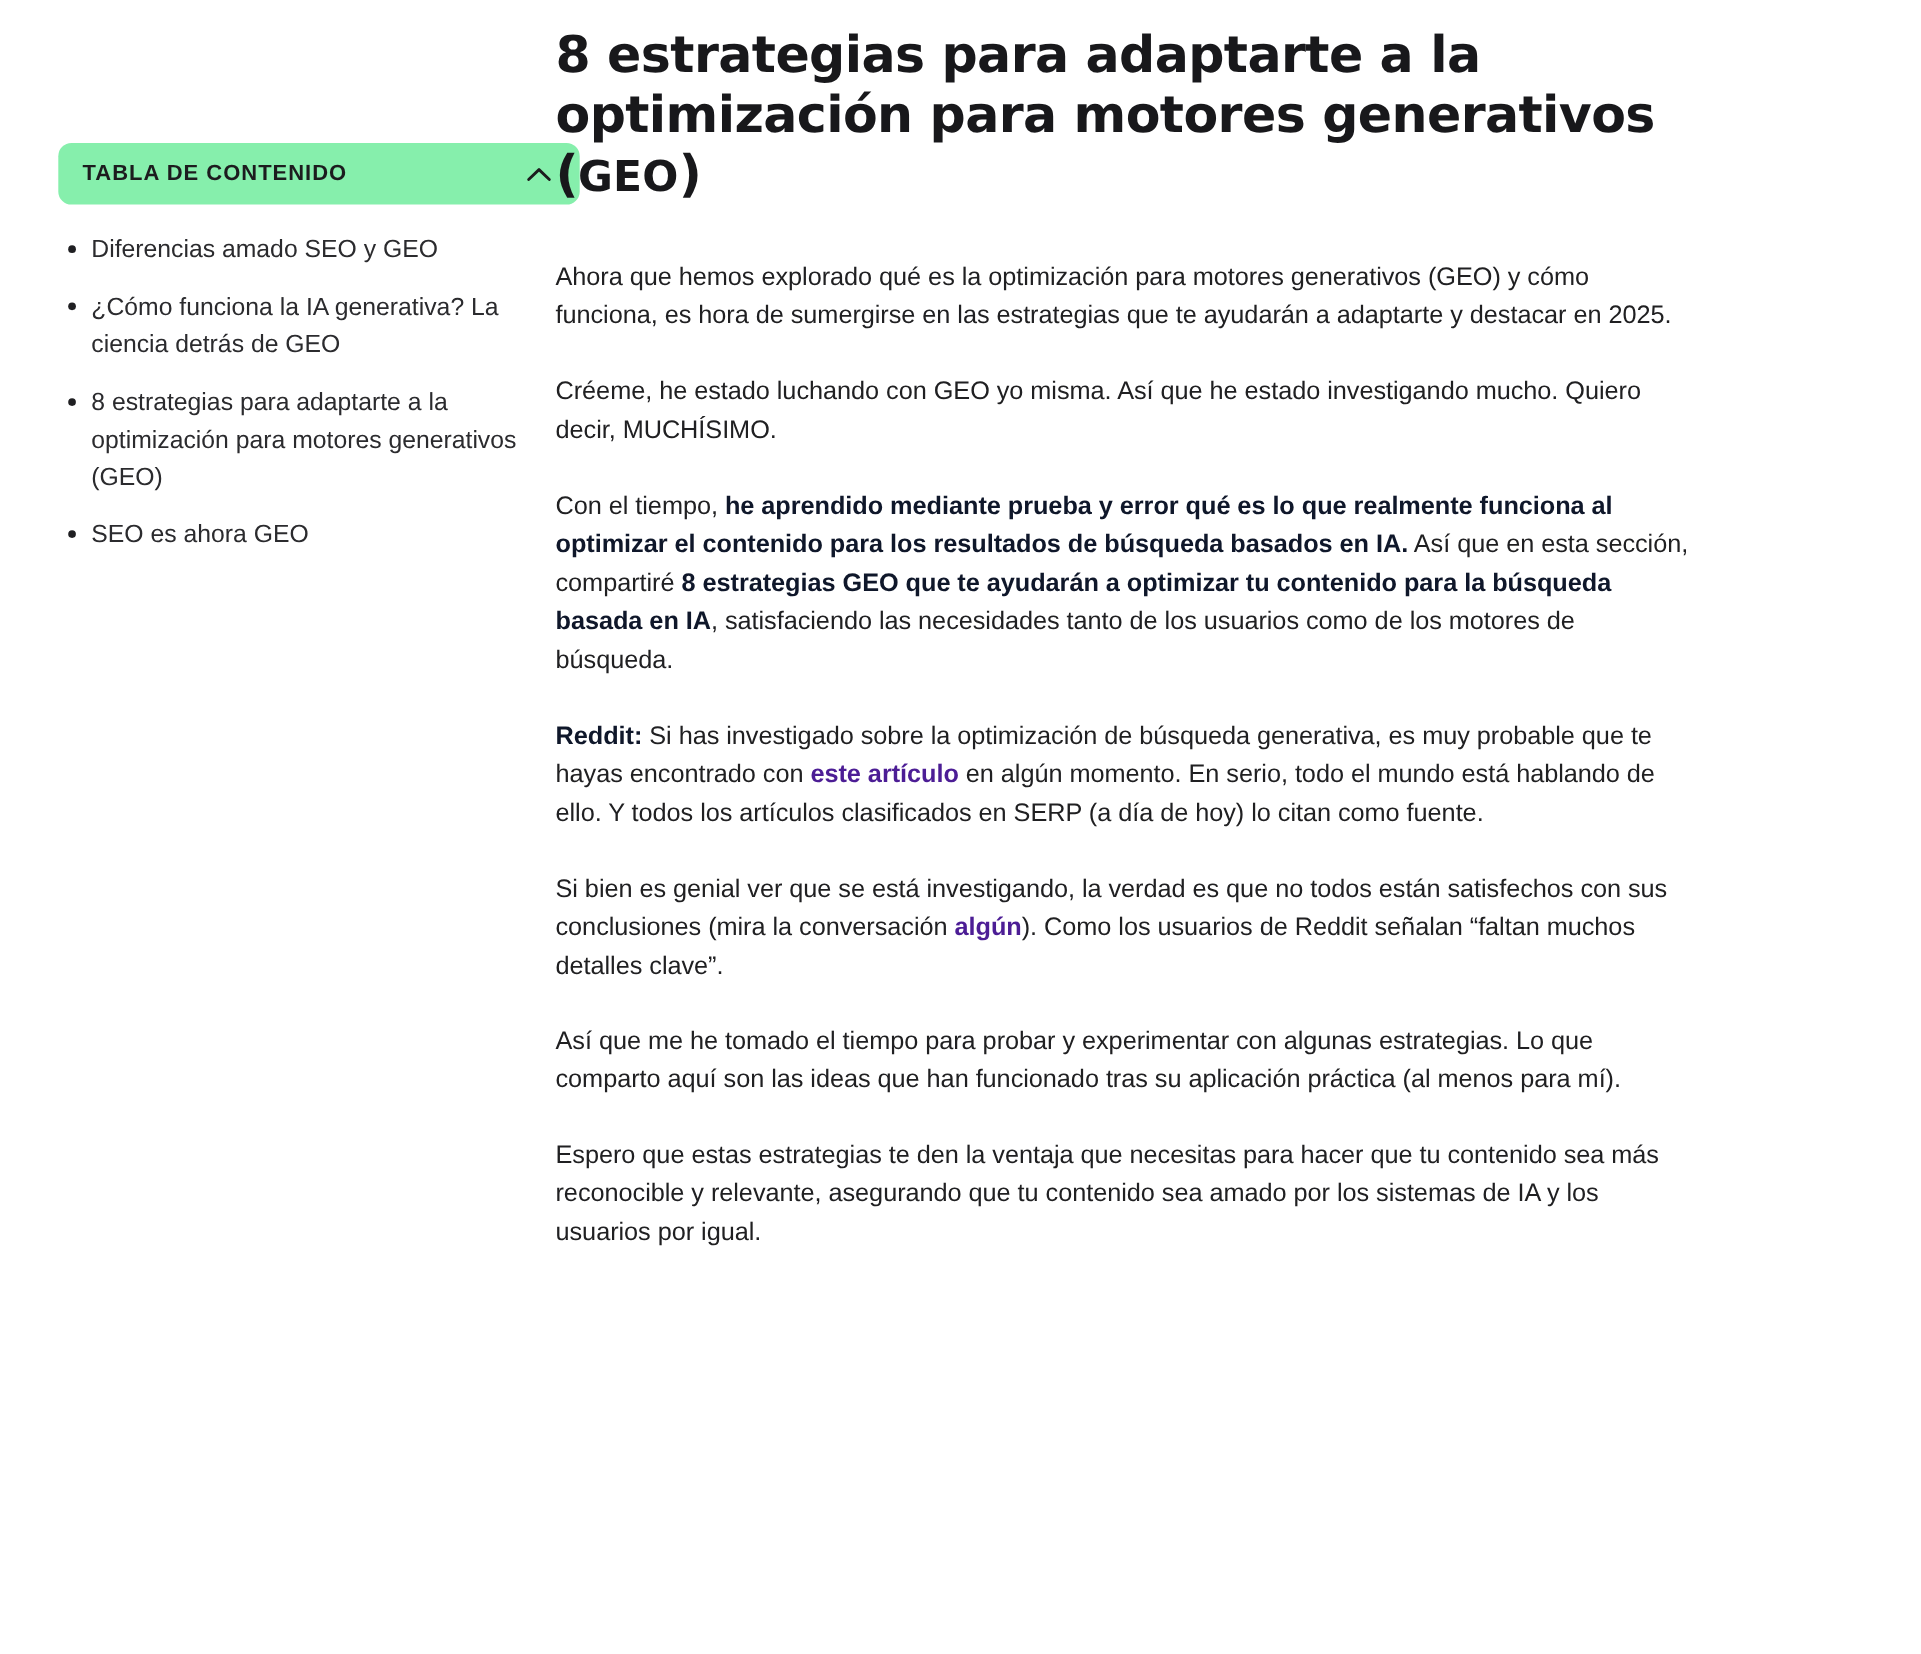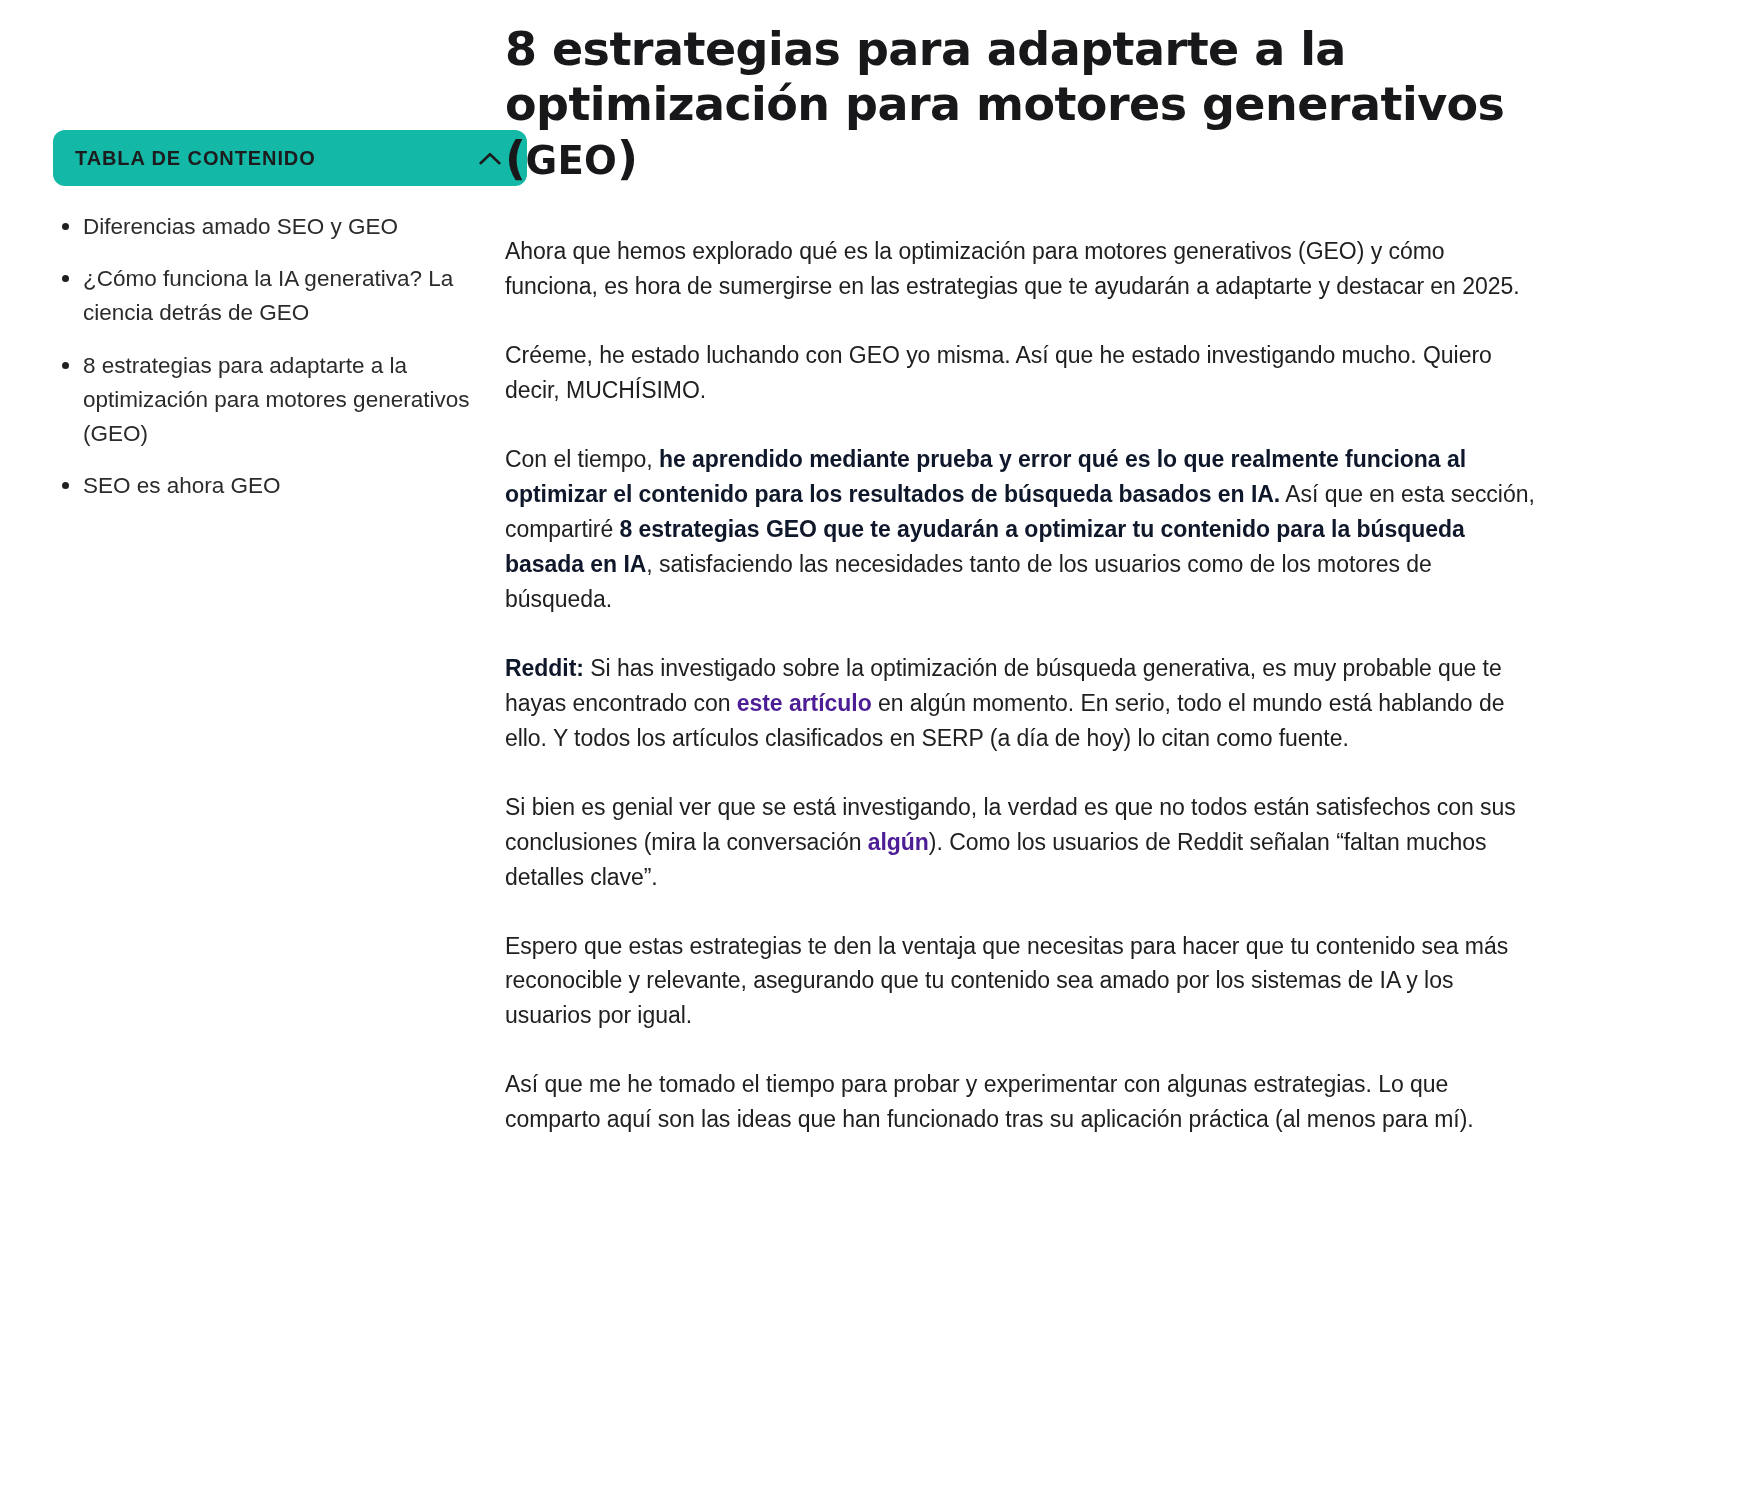--- a/index.html
+++ b/index.html
@@ -35,21 +35,21 @@
   }
 
   .toc-panel {
     width: 474px;
   }
 
   .toc-header {
     display: flex;
     align-items: center;
     justify-content: space-between;
-    background: #14b8a6;
+    background: #86efac;
     border-radius: 12px;
     height: 56px;
     padding: 0 26px 0 22px;
     cursor: pointer;
     user-select: none;
   }
 
   .toc-title {
     font-family: "Liberation Sans", "DejaVu Sans", sans-serif;
     font-size: 20px;
@@ -195,23 +195,23 @@
         <span>Créeme, he estado luchando con GEO yo misma. Así que he estado investigando mucho. Quiero decir, MUCHÍSIMO.</span>
       </p>
 
       <p><span>Con el tiempo, </span><strong>he aprendido mediante prueba y error qué es lo que realmente funciona al optimizar el contenido para los resultados de búsqueda basados en IA.</strong><span> Así que en esta sección, compartiré </span><strong>8 estrategias GEO que te ayudarán a optimizar tu contenido para la búsqueda basada en IA</strong><span>, satisfaciendo las necesidades tanto de los usuarios como de los motores de búsqueda.</span></p>
 
       <p><strong>Reddit:</strong><span> Si has investigado sobre la optimización de búsqueda generativa, es muy probable que te hayas encontrado con </span><a class="inline-link" href="#">este artículo</a><span> en algún momento. En serio, todo el mundo está hablando de ello. Y todos los artículos clasificados en SERP (a día de hoy) lo citan como fuente.</span></p>
 
       <p><span>Si bien es genial ver que se está investigando, la verdad es que no todos están satisfechos con sus conclusiones (mira la conversación </span><a class="inline-link" href="#">algún</a><span>). Como los usuarios de Reddit señalan “faltan muchos detalles clave”.</span></p>
 
       <p>
+        <span>Así que me he tomado el tiempo para probar y experimentar con algunas estrategias. Lo que comparto aquí son las ideas que han funcionado tras su aplicación práctica (al menos para mí).</span>
+      </p>
+
+      <p>
         <span>Espero que estas estrategias te den la ventaja que necesitas para hacer que tu contenido sea más reconocible y relevante, asegurando que tu contenido sea amado por los sistemas de IA y los usuarios por igual.</span>
-      </p>
-
-      <p>
-        <span>Así que me he tomado el tiempo para probar y experimentar con algunas estrategias. Lo que comparto aquí son las ideas que han funcionado tras su aplicación práctica (al menos para mí).</span>
       </p>
 
     </div>
   </main>
 
 </div>
 
 </body></html>

